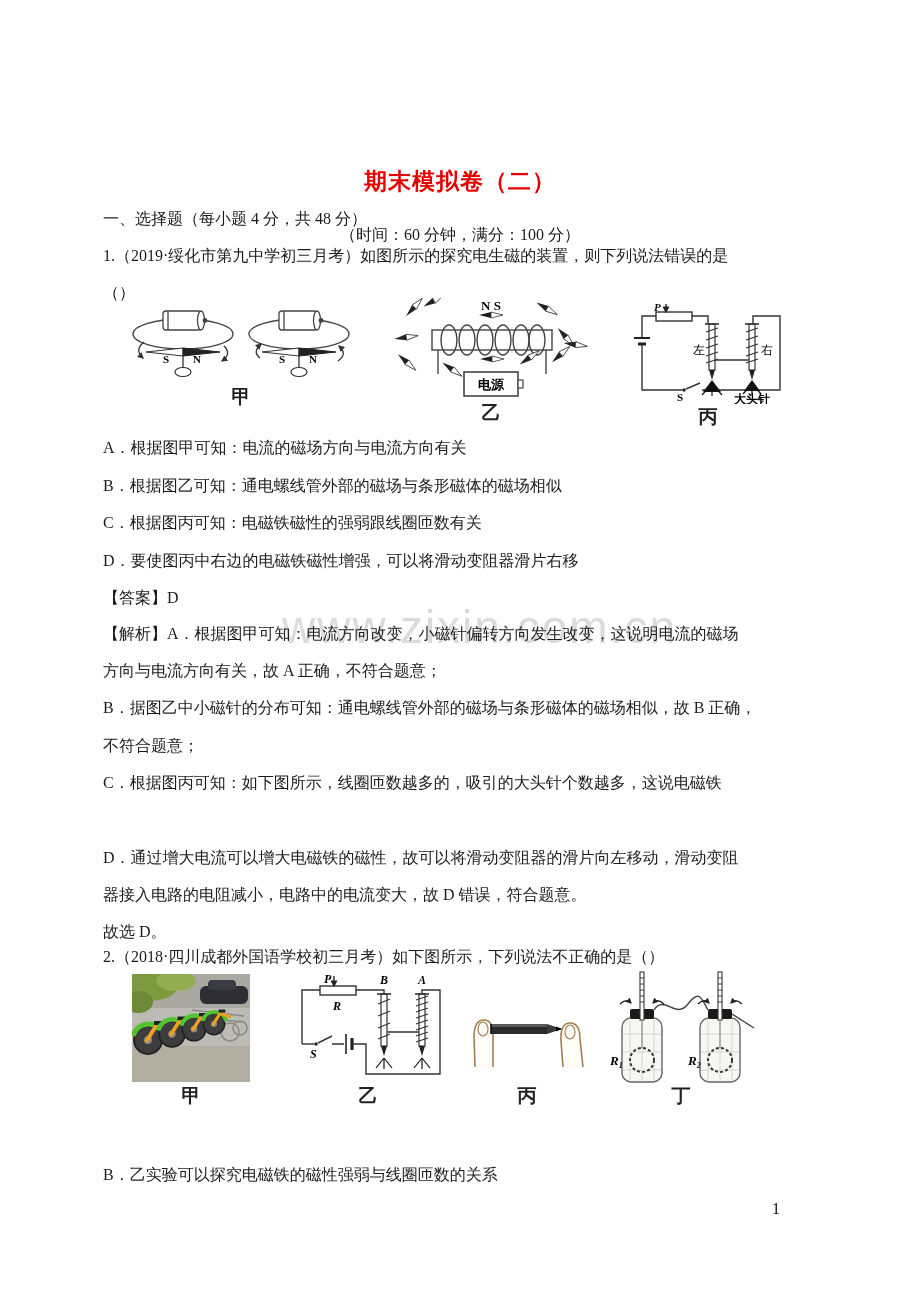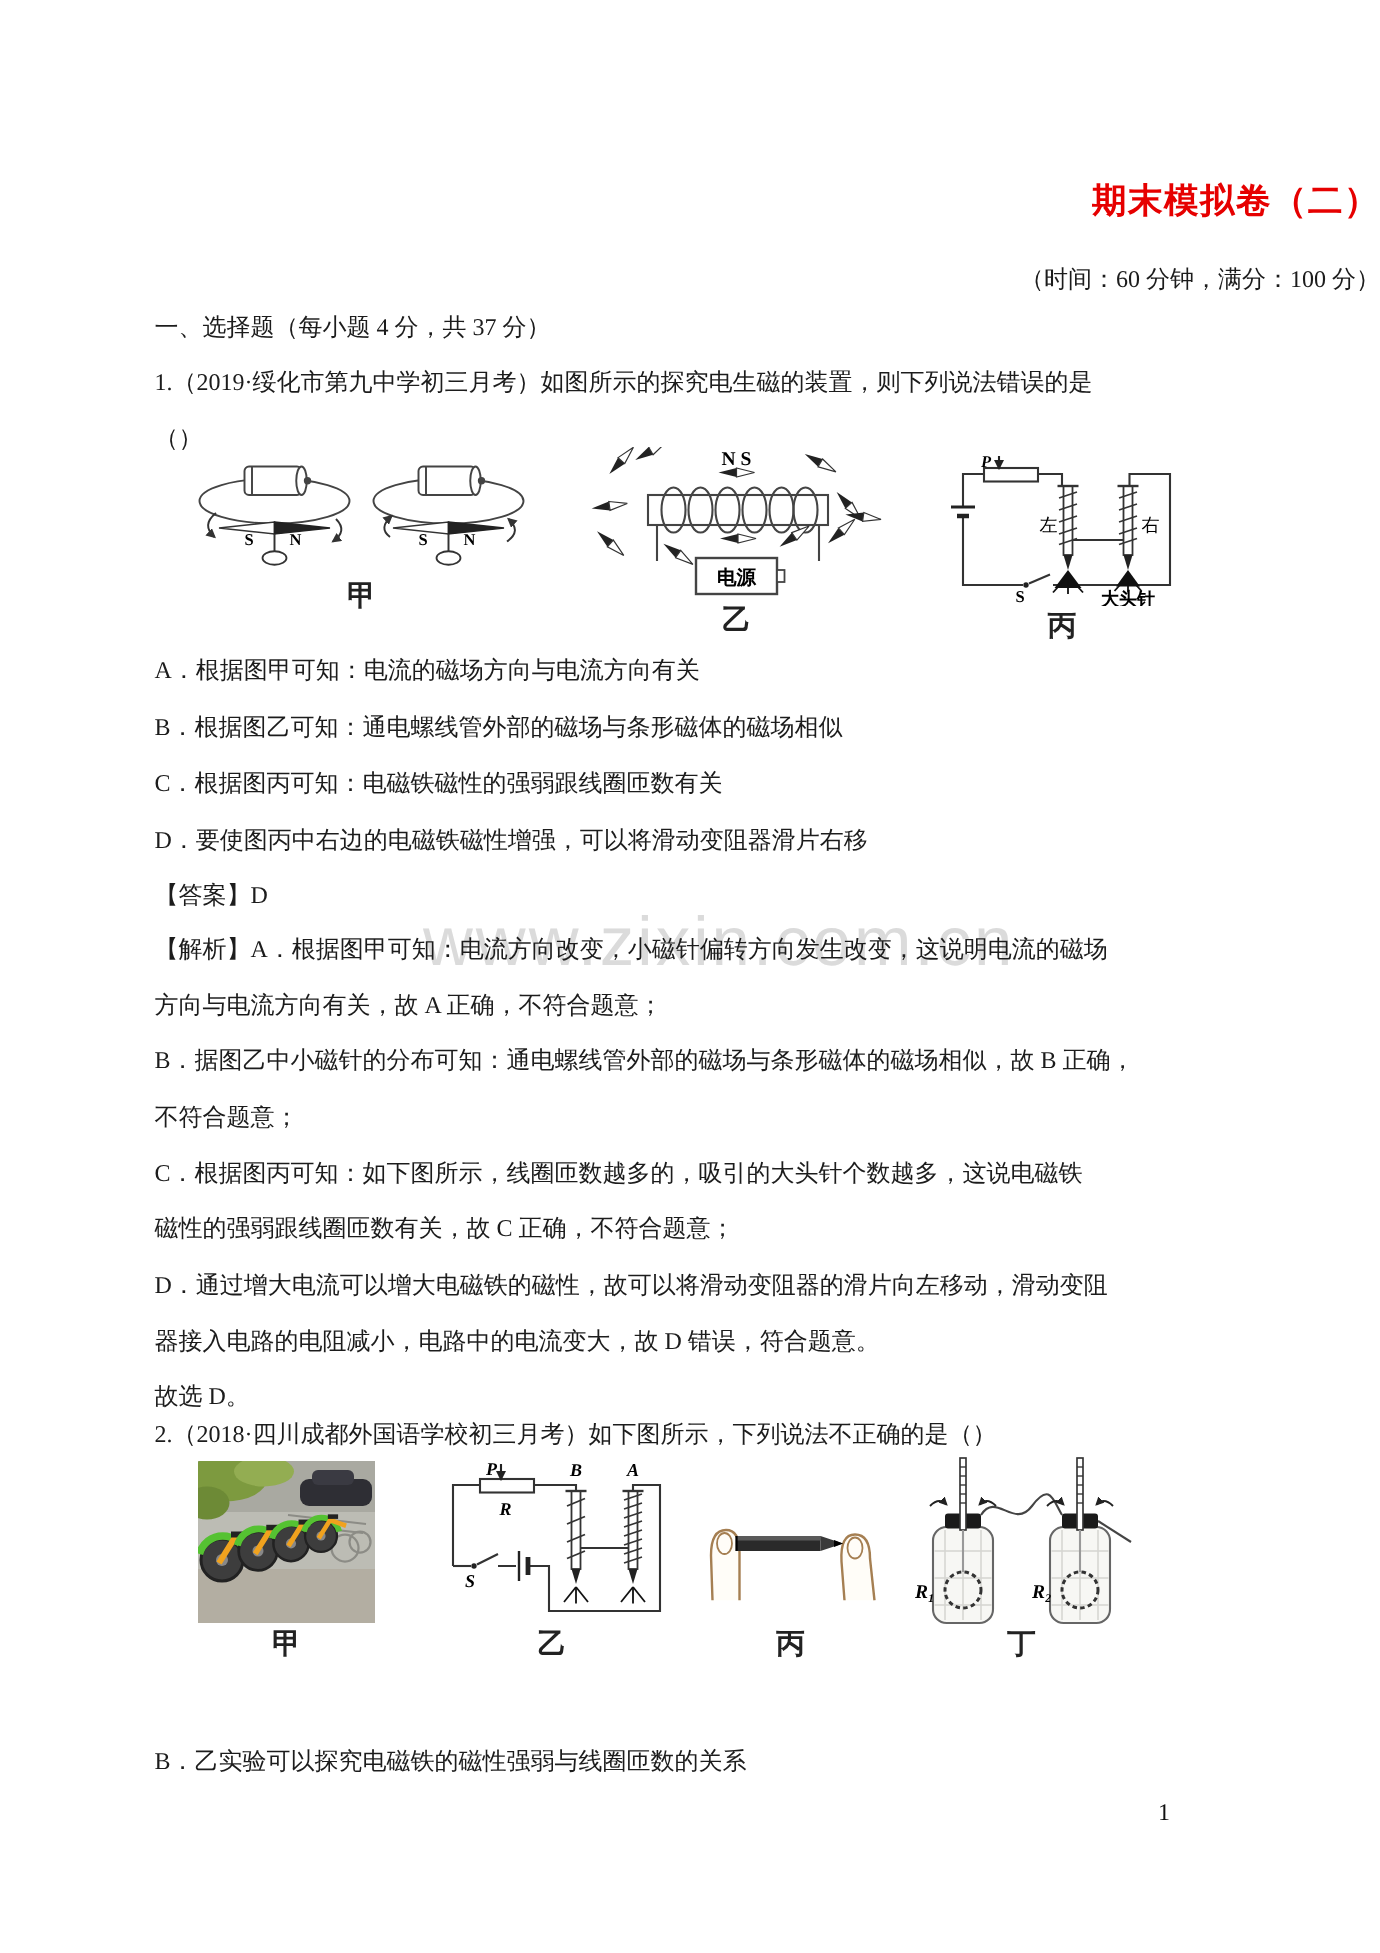--- a/index.html
+++ b/index.html
@@ -10,21 +10,21 @@
   html,body{margin:0;padding:0;background:#fff;}
   #page{
     position:relative;
     width:920px;height:1302px;
     background:#fff;
     font-family:"Liberation Serif","DejaVu Serif",serif;
     color:var(--ink);
     overflow:hidden;
   }
   .line{position:absolute;left:103px;white-space:nowrap;font-size:16px;line-height:1.2;color:var(--ink);}
-  .center{left:0;width:920px;text-align:right;}
+  .center{left:0;width:920px;text-align:center;margin-top:48px;}
   .doc-title{font-size:23px;font-weight:bold;color:var(--red);letter-spacing:1px;}
   .fig{position:absolute;text-align:center;}
   .fig-label{position:absolute;text-align:center;font-size:19px;font-weight:bold;color:#222;}
   .watermark{
     position:absolute;left:282px;top:600px;width:545px;
     font-family:"Liberation Sans","DejaVu Sans",sans-serif;
     font-size:46px;color:var(--wm);opacity:0.65;letter-spacing:2px;
     z-index:0;white-space:nowrap;
   }
   .txt{z-index:1;}
@@ -34,21 +34,21 @@
 </style>
 </head>
 <body>
 
 <div id="page">
 
   <div class="watermark">www.zixin.com.cn</div>
 
   <div class="line center doc-title txt" style="top:120px">期末模拟卷（二）</div>
   <div class="line center txt" style="top:177px">（时间：60 分钟，满分：100 分）</div>
-  <div class="line txt" style="top:209px">一、选择题（每小题 4 分，共 37 分）</div>
+  <div class="line txt" style="top:209px">一、选择题（每小题 4 分，共 48 分）</div>
 
   <div class="line txt" style="top:246px">1.（2019·绥化市第九中学初三月考）如图所示的探究电生磁的装置，则下列说法错误的是</div>
   <div class="line txt" style="top:283px">（）</div>
 
   <div class="fig" style="left:130px;top:306px">
     <svg width="222" height="78" viewBox="0 0 222 78">
       <defs>
         <marker id="ah1" viewBox="0 0 10 10" refX="8" refY="5" markerWidth="5" markerHeight="5" orient="auto-start-reverse">
           <path d="M0,0 L10,5 L0,10 z" fill="#333"></path>
         </marker>
@@ -194,21 +194,20 @@
   <div class="line txt" style="top:476px">B．根据图乙可知：通电螺线管外部的磁场与条形磁体的磁场相似</div>
   <div class="line txt" style="top:438px">A．根据图甲可知：电流的磁场方向与电流方向有关</div>
   <div class="line txt" style="top:513px">C．根据图丙可知：电磁铁磁性的强弱跟线圈匝数有关</div>
   <div class="line txt" style="top:551px">D．要使图丙中右边的电磁铁磁性增强，可以将滑动变阻器滑片右移</div>
   <div class="line txt" style="top:588px">【答案】D</div>
   <div class="line txt" style="top:624px">【解析】A．根据图甲可知：电流方向改变，小磁针偏转方向发生改变，这说明电流的磁场</div>
   <div class="line txt" style="top:661px">方向与电流方向有关，故 A 正确，不符合题意；</div>
   <div class="line txt" style="top:698px">B．据图乙中小磁针的分布可知：通电螺线管外部的磁场与条形磁体的磁场相似，故 B 正确，</div>
   <div class="line txt" style="top:736px">不符合题意；</div>
   <div class="line txt" style="top:773px">C．根据图丙可知：如下图所示，线圈匝数越多的，吸引的大头针个数越多，这说电磁铁</div>
-  <div class="line txt" style="top:810px">磁性的强弱跟线圈匝数有关，故 C 正确，不符合题意；</div>
   <div class="line txt" style="top:848px">D．通过增大电流可以增大电磁铁的磁性，故可以将滑动变阻器的滑片向左移动，滑动变阻</div>
   <div class="line txt" style="top:885px">器接入电路的电阻减小，电路中的电流变大，故 D 错误，符合题意。</div>
   <div class="line txt" style="top:922px">故选 D。</div>
 
   <div class="line txt" style="top:947px">2.（2018·四川成都外国语学校初三月考）如下图所示，下列说法不正确的是（）</div>
 
   <div class="fig" style="left:132px;top:974px">
     <svg width="118" height="108" viewBox="0 0 118 108">
       <rect width="118" height="108" fill="#bcbcb4"></rect>
       <rect y="0" width="118" height="34" fill="#a9a9a1"></rect>

